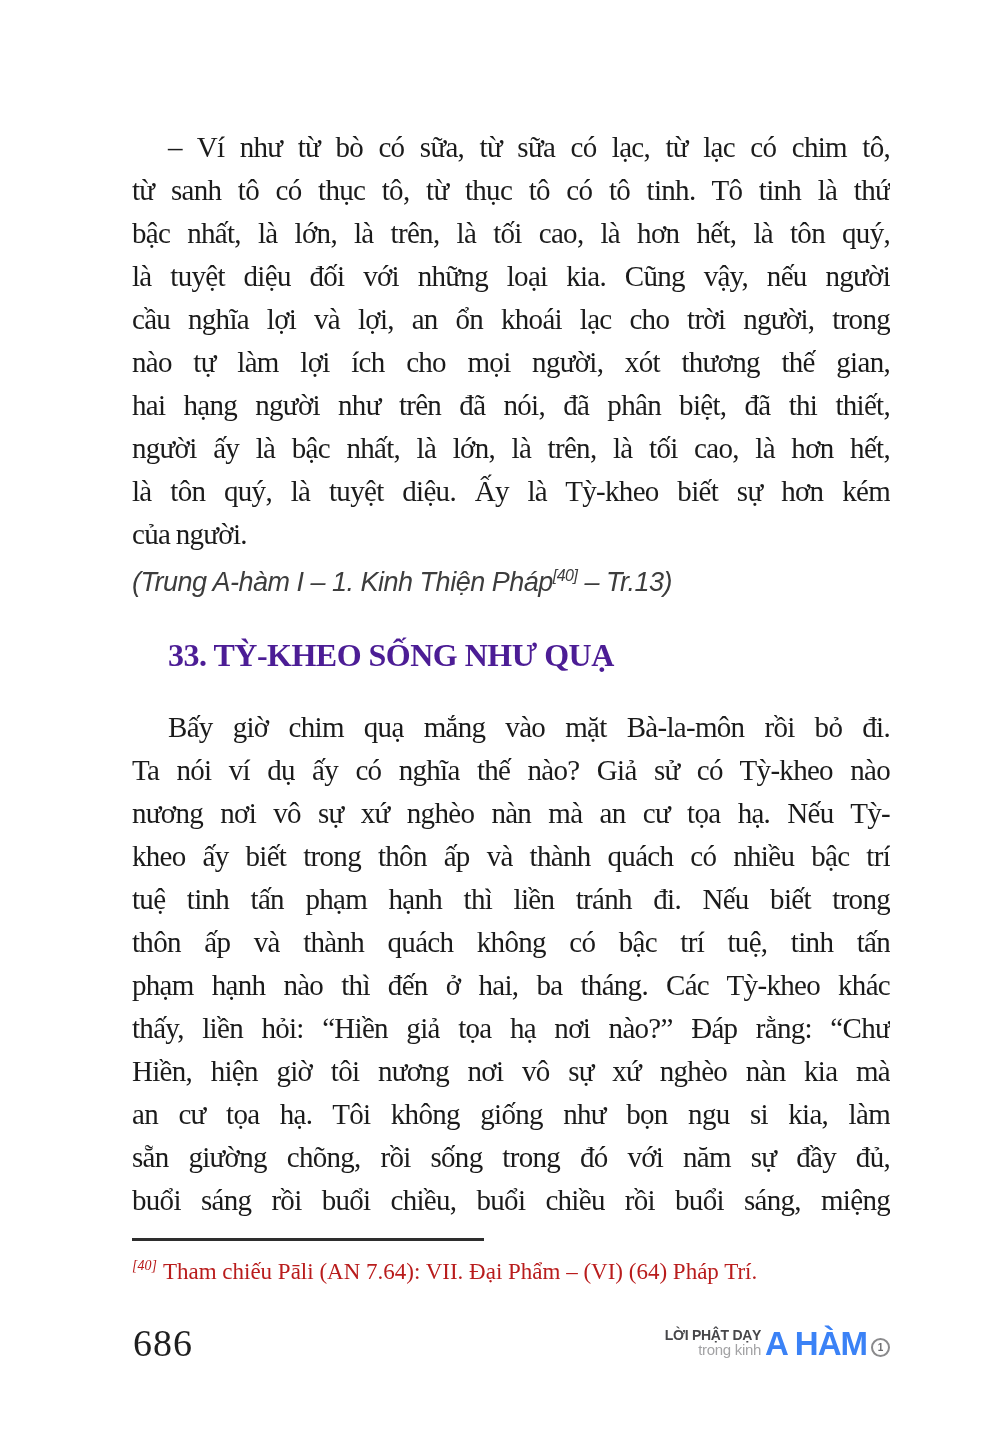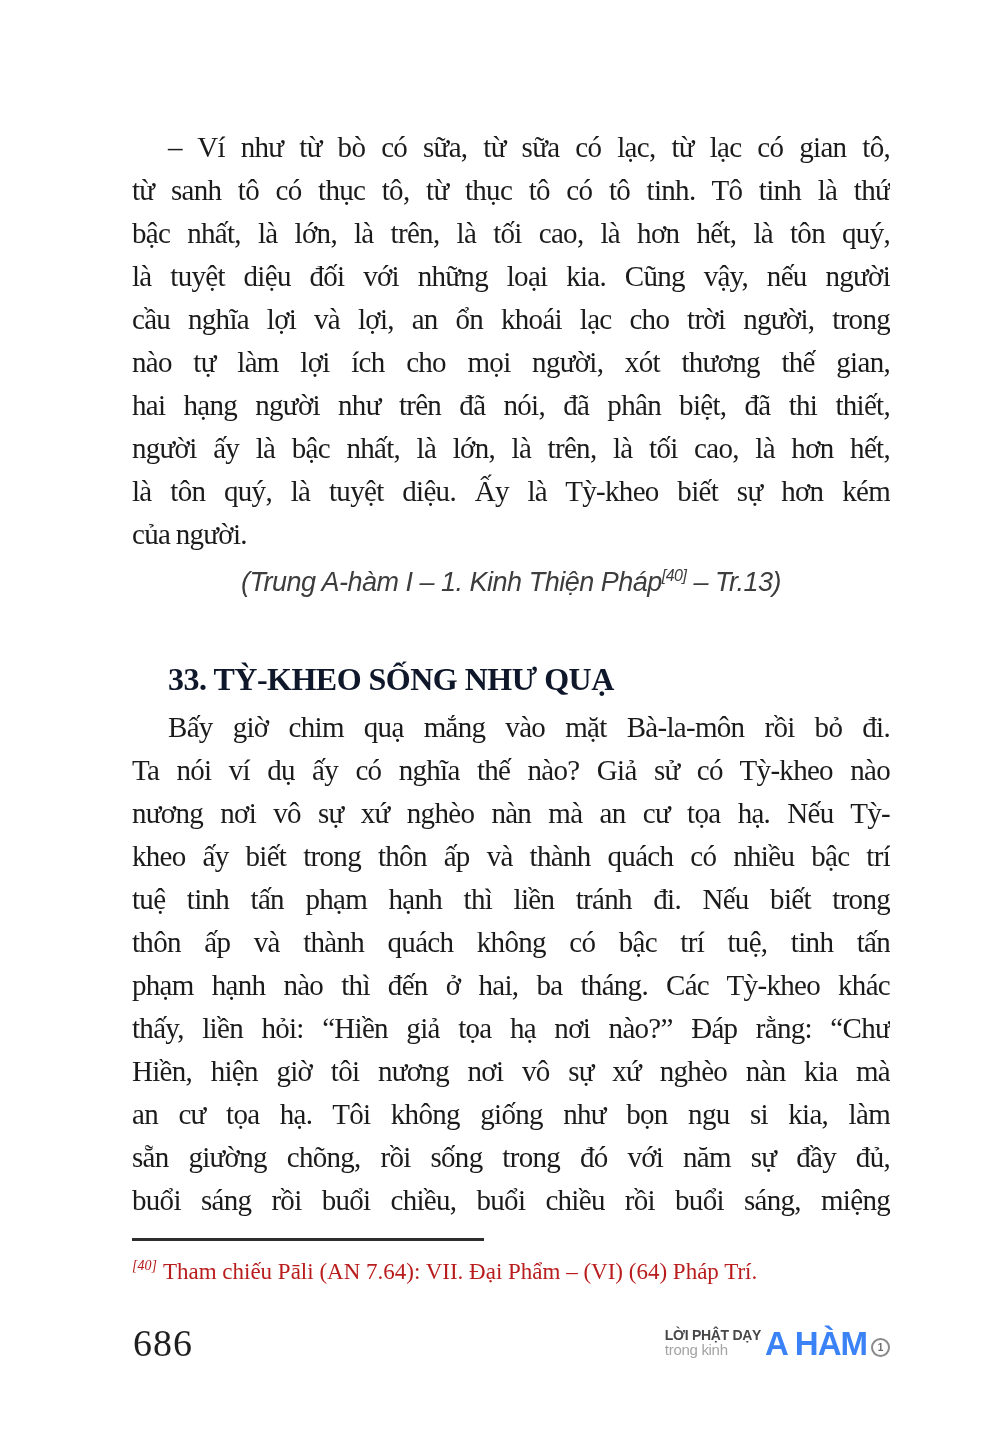--- a/index.html
+++ b/index.html
@@ -32,44 +32,44 @@
   }
   .line.first { text-indent: 36px; }
   .line.last { text-align: right; text-align-last: left; }
   .citation {
     position: absolute;
     left: 132px;
     top: 561px;
     width: 758px;
     height: 43px;
     line-height: 43px;
-    text-align: center;
+    text-align: left;
     font-family: "Liberation Sans", "DejaVu Sans", sans-serif;
     font-style: italic;
     font-size: 27px;
     letter-spacing: -0.5px;
     color: #3d3d3d;
   }
   .citation sup {
     font-size: 16px;
     vertical-align: super;
     line-height: 0;
   }
   .heading {
     position: absolute;
     left: 132px;
-    top: 658px;
+    top: 634px;
     width: 758px;
     margin: 0;
     text-indent: 36px;
     font-size: 32px;
     line-height: 43px;
     font-weight: 700;
     letter-spacing: -0.5px;
-    color: #0f172a;
+    color: #4c1d95;
   }
   .fn-rule {
     position: absolute;
     left: 132px;
     top: 1238px;
     width: 352px;
     height: 3px;
     background: #2e2e2e;
   }
   .footnote {
@@ -102,21 +102,21 @@
     position: absolute;
     right: 110px;
     top: 1328px;
     display: flex;
     align-items: flex-end;
     font-family: "Liberation Sans", "DejaVu Sans", sans-serif;
   }
   .logo-stack {
     display: flex;
     flex-direction: column;
-    align-items: flex-start;
+    align-items: flex-end;
     margin-right: 4px;
     margin-bottom: 2px;
   }
   .logo-top {
     font-size: 14px;
     line-height: 14px;
     font-weight: 700;
     letter-spacing: -0.3px;
     color: #47474a;
     white-space: nowrap;
@@ -150,21 +150,21 @@
     text-align: center;
     color: #6a6a6c;
   }
 </style>
 </head>
 <body>
 
 <div class="page">
 
   <section class="para p1">
-    <div class="line first">– Ví như từ bò có sữa, từ sữa có lạc, từ lạc có gian tô,</div>
+    <div class="line first">– Ví như từ bò có sữa, từ sữa có lạc, từ lạc có chim tô,</div>
     <div class="line">từ sanh tô có thục tô, từ thục tô có tô tinh. Tô tinh là thứ</div>
     <div class="line">bậc nhất, là lớn, là trên, là tối cao, là hơn hết, là tôn quý,</div>
     <div class="line">là tuyệt diệu đối với những loại kia. Cũng vậy, nếu người</div>
     <div class="line">cầu nghĩa lợi và lợi, an ổn khoái lạc cho trời người, trong</div>
     <div class="line">nào tự làm lợi ích cho mọi người, xót thương thế gian,</div>
     <div class="line">hai hạng người như trên đã nói, đã phân biệt, đã thi thiết,</div>
     <div class="line">người ấy là bậc nhất, là lớn, là trên, là tối cao, là hơn hết,</div>
     <div class="line">là tôn quý, là tuyệt diệu. Ấy là Tỳ-kheo biết sự hơn kém</div>
     <div class="line last">của người.</div>
   </section>

